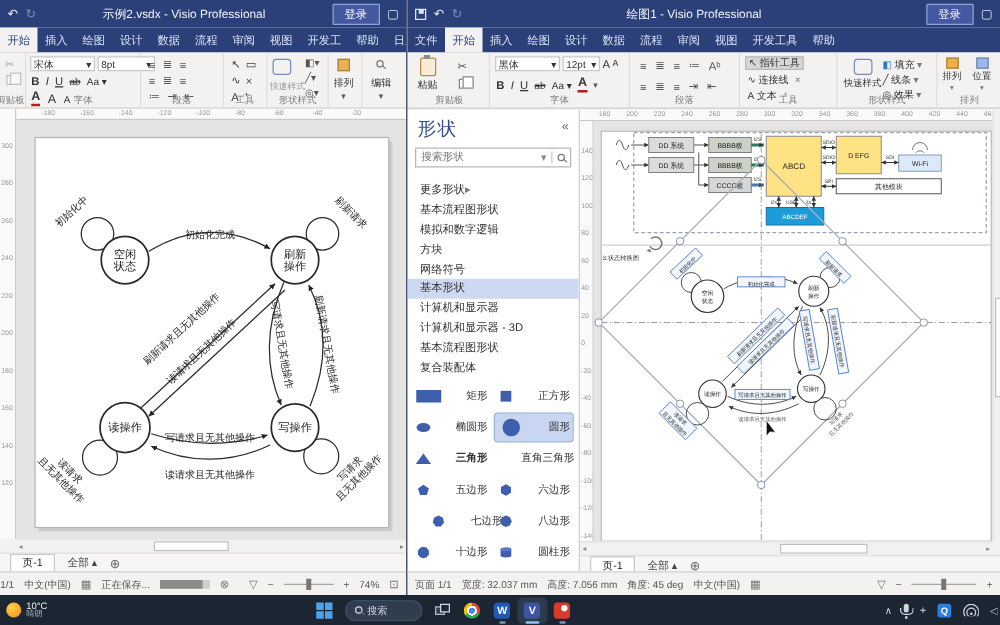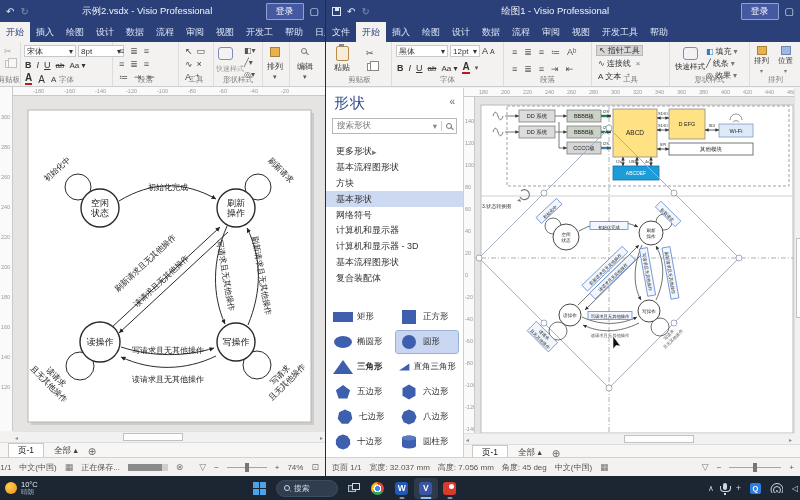--- a/index.html
+++ b/index.html
@@ -37,21 +37,21 @@
 .scrollv{position:absolute;width:7px;background:#f1f1f1;border-left:1px solid #e2e2e2}
 .thumb{position:absolute;background:#fdfdfd;border:1px solid #c0c0c0}
 .shapes-panel{position:absolute;background:#fff;border-right:1px solid #cfcfcf;overflow:hidden}
 .sp-title{position:absolute;left:8px;top:6px;font-size:15px;color:#36508f;letter-spacing:1px}
 .sp-collapse{position:absolute;right:8px;top:8px;font-size:10px;color:#666}
 .sp-search{position:absolute;left:6px;right:6px;top:30px;height:16px;border:1px solid #b8b8b8;background:#fff;display:flex;align-items:center;font-size:8.5px;color:#777;padding:0 4px;gap:4px}
 .lens{width:6px;height:6px;border:1.2px solid #777;border-radius:50%;position:relative;flex:none}
 .lens:after{content:"";position:absolute;width:4px;height:1.2px;background:#777;transform:rotate(45deg);right:-3px;bottom:-1px}
 .stencil{height:15.8px;display:flex;align-items:center;padding:0 10px;font-size:9px;color:#333;white-space:nowrap}
 .stencil.sel{background:#cdd9f1}
-.shape-cell{position:absolute;display:flex;align-items:center;gap:3px;font-size:8.5px;color:#333;height:22px;padding:0 2px;white-space:nowrap}
+.shape-cell{position:absolute;display:flex;align-items:center;gap:19px;font-size:8.5px;color:#333;height:22px;padding:0 2px;white-space:nowrap}
 .shape-cell.sel{background:#c8d6f2;outline:1px solid #9ab0d8;border-radius:2px}
 .prog{width:52px;height:7px;background:#cfcfcf;position:relative}
 .prog i{position:absolute;left:0;top:0;bottom:0;width:85%;background:#8b8b8b}
 .zslider{width:52px;height:1px;background:#a6a6a6;position:relative}
 .zslider i{position:absolute;top:-4px;width:4px;height:9px;background:#777}
 .taskbar{position:absolute;left:0;bottom:0;width:800px;height:24px;background:#1c2633;display:flex;align-items:center;color:#cfd6df}
 .tb-icon{width:24px;height:21px;display:flex;align-items:center;justify-content:center;border-radius:4px;position:relative;flex:none}
 .tb-active{background:#2d3a4a}
 .uline{position:absolute;bottom:0;left:50%;transform:translateX(-50%);height:2px;border-radius:1px;background:#7e93ad}
 .appbox{width:13px;height:13px;border-radius:3px;color:#fff;font-size:8.5px;font-weight:bold;display:flex;align-items:center;justify-content:center}
@@ -474,29 +474,32 @@
       </div>
       <div id="stencils" class="abs" style="left:0;right:0;top:56px">
           <div class="stencil">
             <span>更多形状</span>
             <span style="color: rgb(119, 119, 119);"> ▸</span>
           </div>
           <div class="stencil">
             <span>基本流程图形状</span>
           </div>
           <div class="stencil">
+            <span>模拟和数字逻辑</span>
+          </div>
+          <div class="stencil">
             <span>方块</span>
+          </div>
+          <div class="stencil">
+            <span>网络符号</span>
           </div>
           <div class="stencil sel">
             <span>基本形状</span>
           </div>
           <div class="stencil">
-            <span>网络符号</span>
-          </div>
-          <div class="stencil">
             <span>计算机和显示器</span>
           </div>
           <div class="stencil">
             <span>计算机和显示器 - 3D</span>
           </div>
           <div class="stencil">
             <span>基本流程图形状</span>
           </div>
           <div class="stencil">
             <span>复合装配体</span>
@@ -544,21 +547,21 @@
               <polygon points="11.0,1.0 18.1,6.2 15.4,14.6 6.6,14.6 3.9,6.2" fill="#3e5fae"></polygon>
             </svg>
             <span>五边形</span>
           </div>
           <div class="shape-cell" style="left: 70px; top: 77px; width: 62px;">
             <svg width="22" height="16" viewBox="0 0 22 16">
               <polygon points="11.0,0.5 17.5,4.3 17.5,11.7 11.0,15.5 4.5,11.8 4.5,4.2" fill="#3e5fae"></polygon>
             </svg>
             <span>六边形</span>
           </div>
-          <div class="shape-cell" style="left: 6px; top: 102px; width: 62px;">
+          <div class="shape-cell" style="left: 16px; top: 102px; width: 62px;">
             <svg width="22" height="16" viewBox="0 0 22 16">
               <polygon points="11.0,0.5 16.9,3.3 18.3,9.7 14.3,14.8 7.7,14.8 3.7,9.7 5.1,3.3" fill="#3e5fae"></polygon>
             </svg>
             <span>七边形</span>
           </div>
           <div class="shape-cell" style="left: 70px; top: 102px; width: 62px;">
             <svg width="22" height="16" viewBox="0 0 22 16">
               <polygon points="11.0,0.5 16.3,2.7 18.5,8.0 16.3,13.3 11.0,15.5 5.7,13.3 3.5,8.0 5.7,2.7" fill="#3e5fae"></polygon>
             </svg>
             <span>八边形</span>

